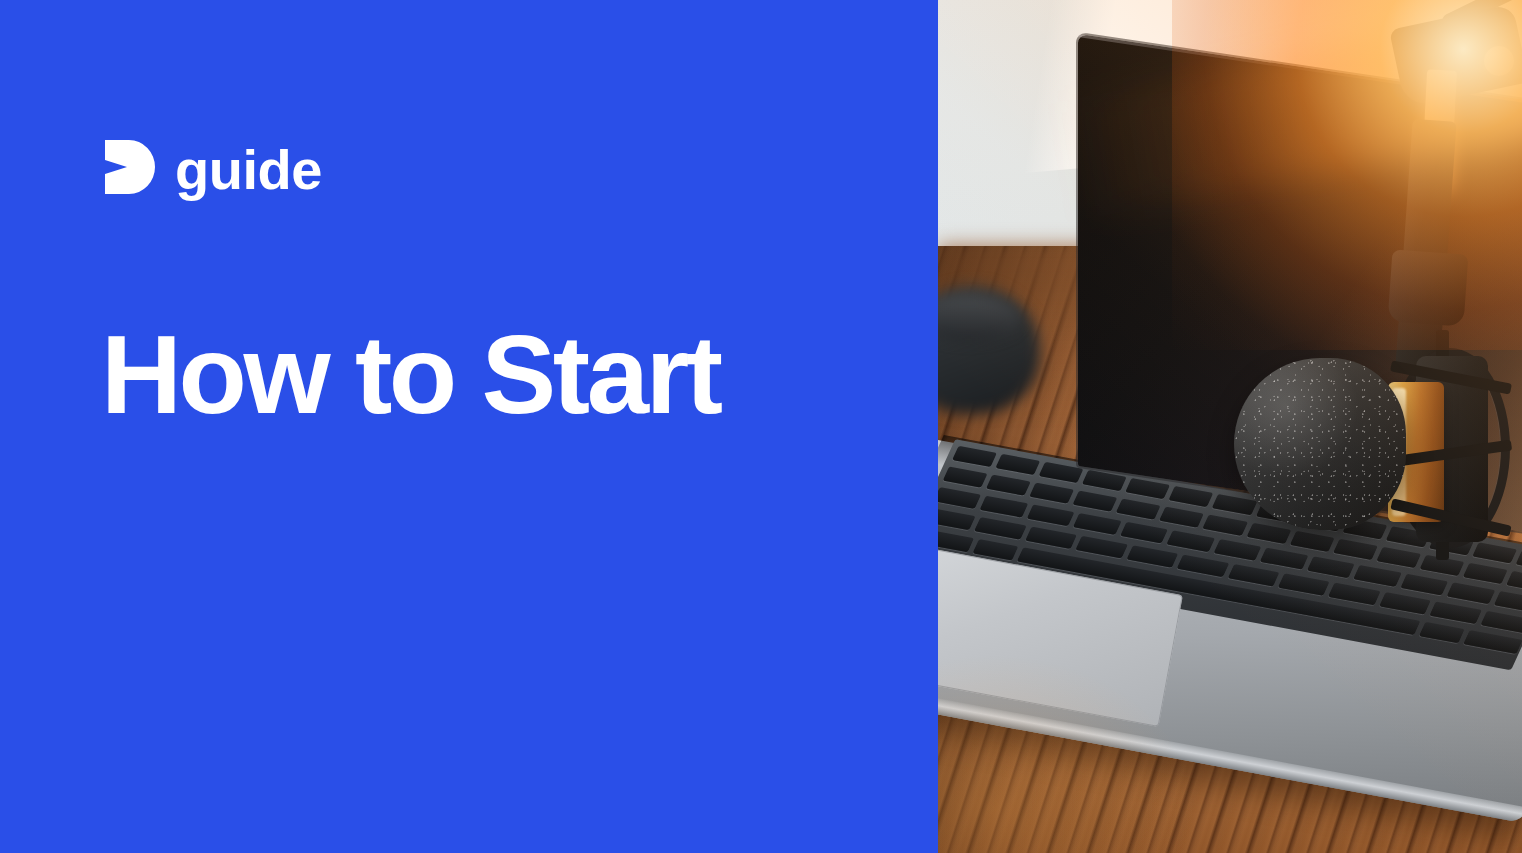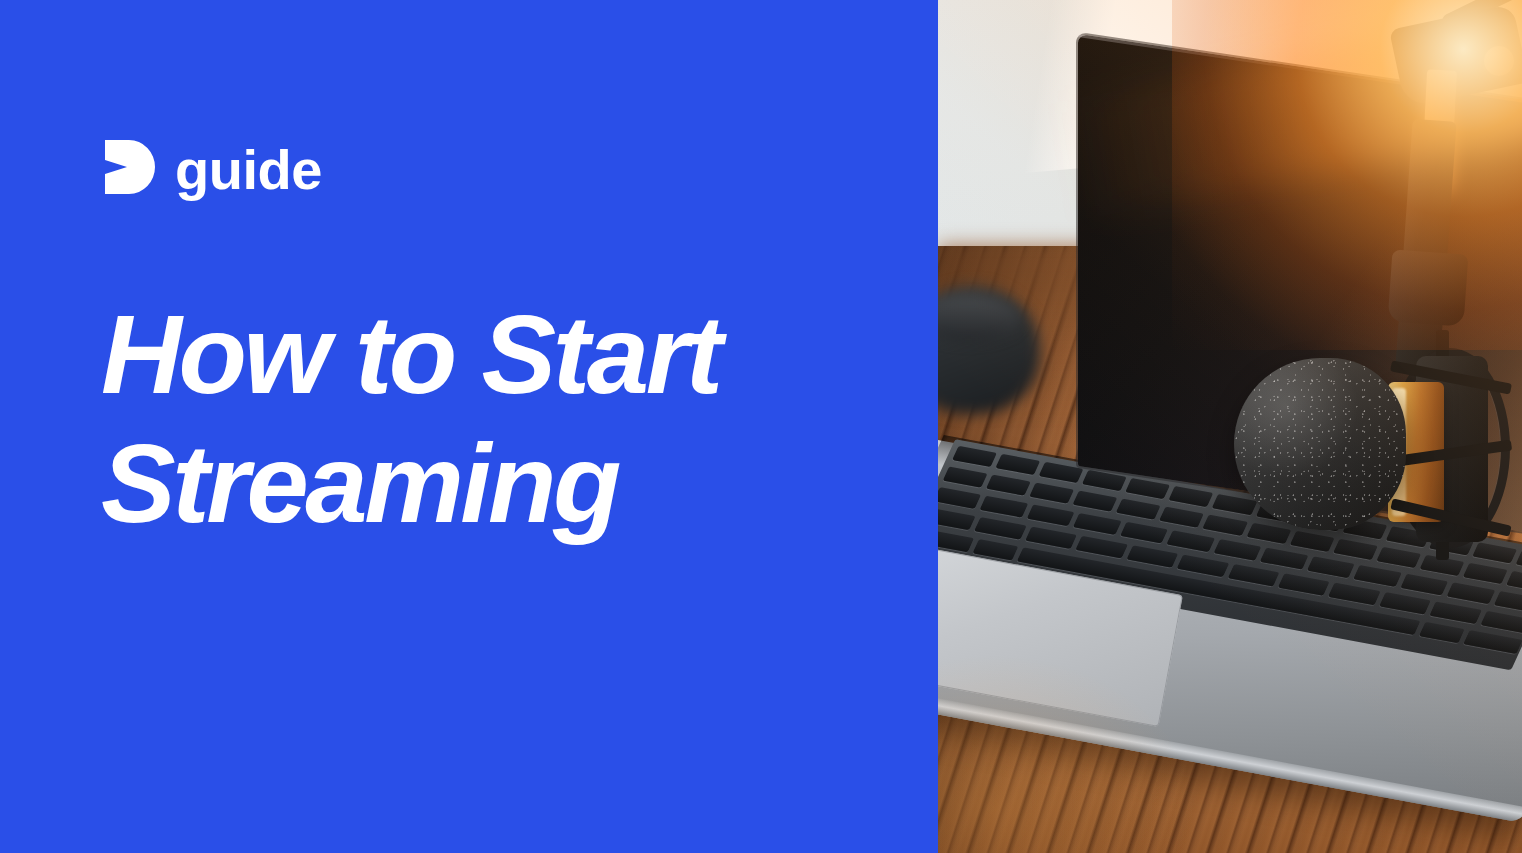--- a/index.html
+++ b/index.html
@@ -50,29 +50,28 @@
     letter-spacing:-0.5px;
     line-height:1;
     position:relative;
     top:3px;
     text-align:center;
   }
 
   .headline {
     position:absolute;
     left:101px;
-    top:290px;
+    top:310px;
     width:820px;
     color:#ffffff;
     font-family:"Liberation Sans", sans-serif;
     font-size:112px;
     font-weight:bold;
     line-height:1.155;
     letter-spacing:-3.4px;
-    font-style:italic;
   }
   .headline .hl-line { display:block; white-space:nowrap; }
 
   
   .photo {
     position:relative;
     width:584px;
     height:853px;
     flex:0 0 584px;
     overflow:hidden;
@@ -367,21 +366,20 @@
 
     <div class="brand">
       <svg class="brand-mark" viewBox="0 0 54 58" aria-hidden="true">
         <path d="M2 2 H26 A26 27 0 0 1 26 56 H2 L2 36 L24 29 L2 22 Z" fill="#ffffff"></path>
       </svg>
       <span class="brand-word">guide</span>
     </div>
 
     <h1 class="headline">
       <span class="hl-line">How to Start</span>
-      <span class="hl-line">Streaming</span>
     </h1>
 
   </div>
 
   <div class="photo">
 
     <div class="wall"></div>
     <div class="wall-band"></div>
 
     <div class="desk"></div>

